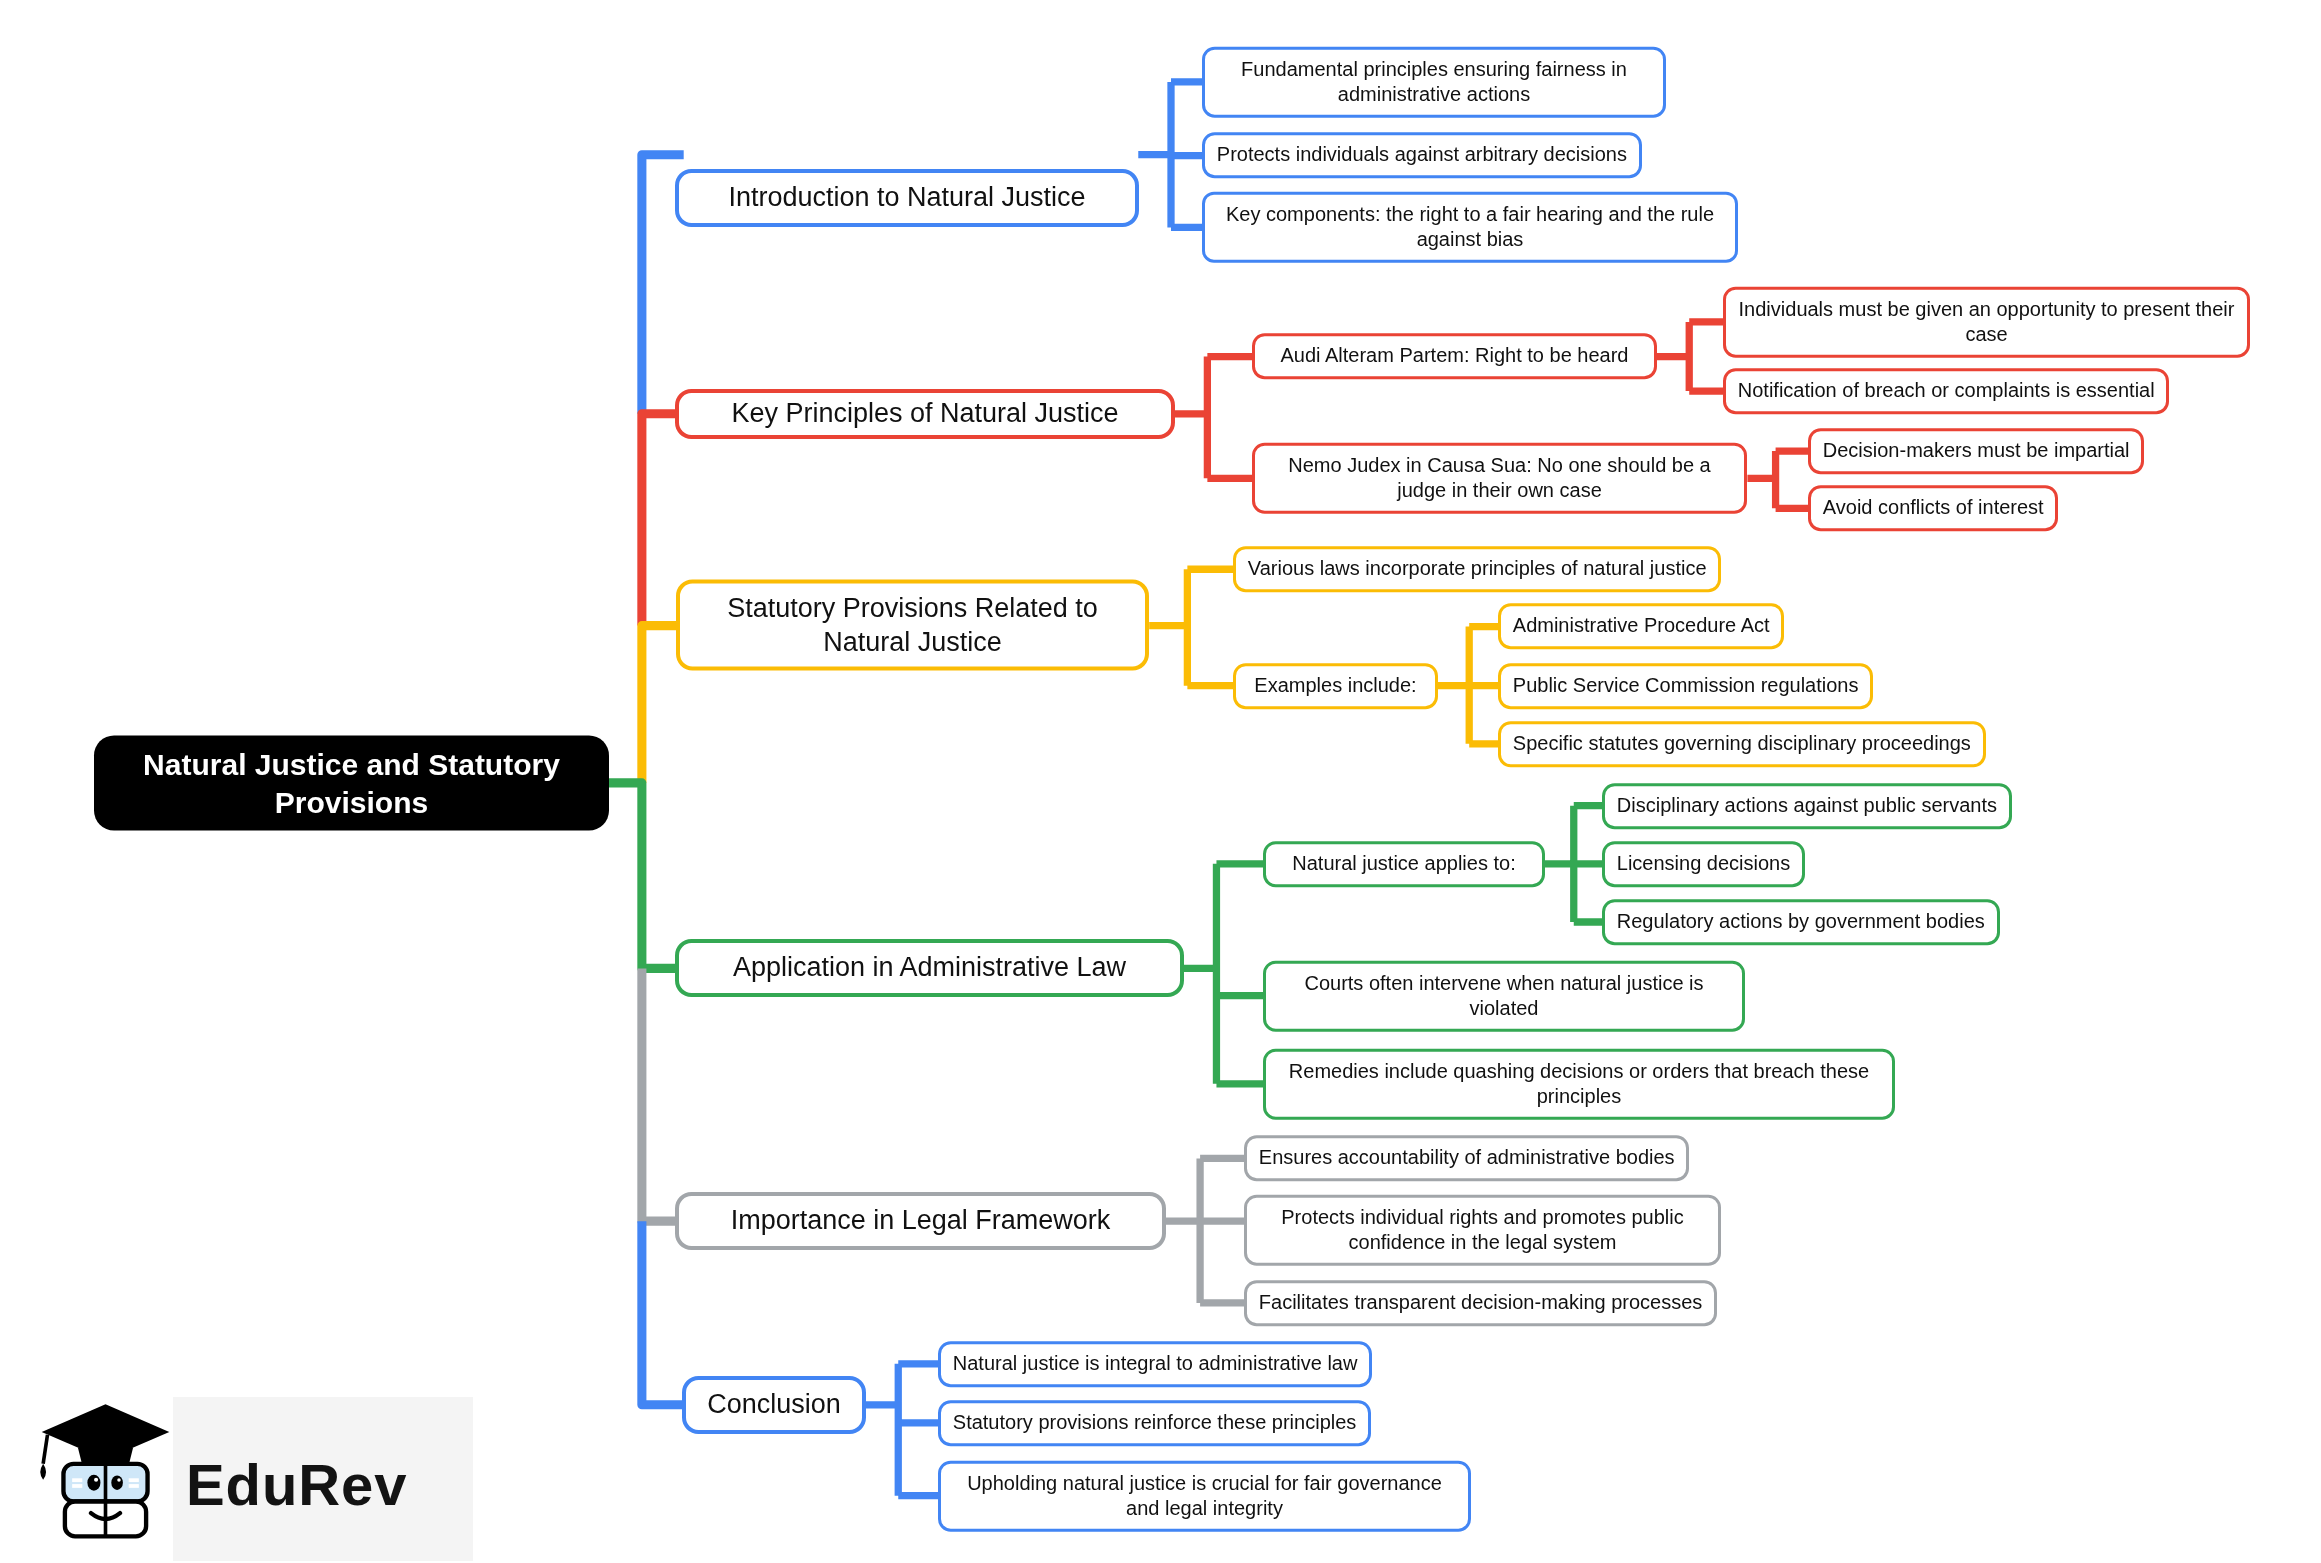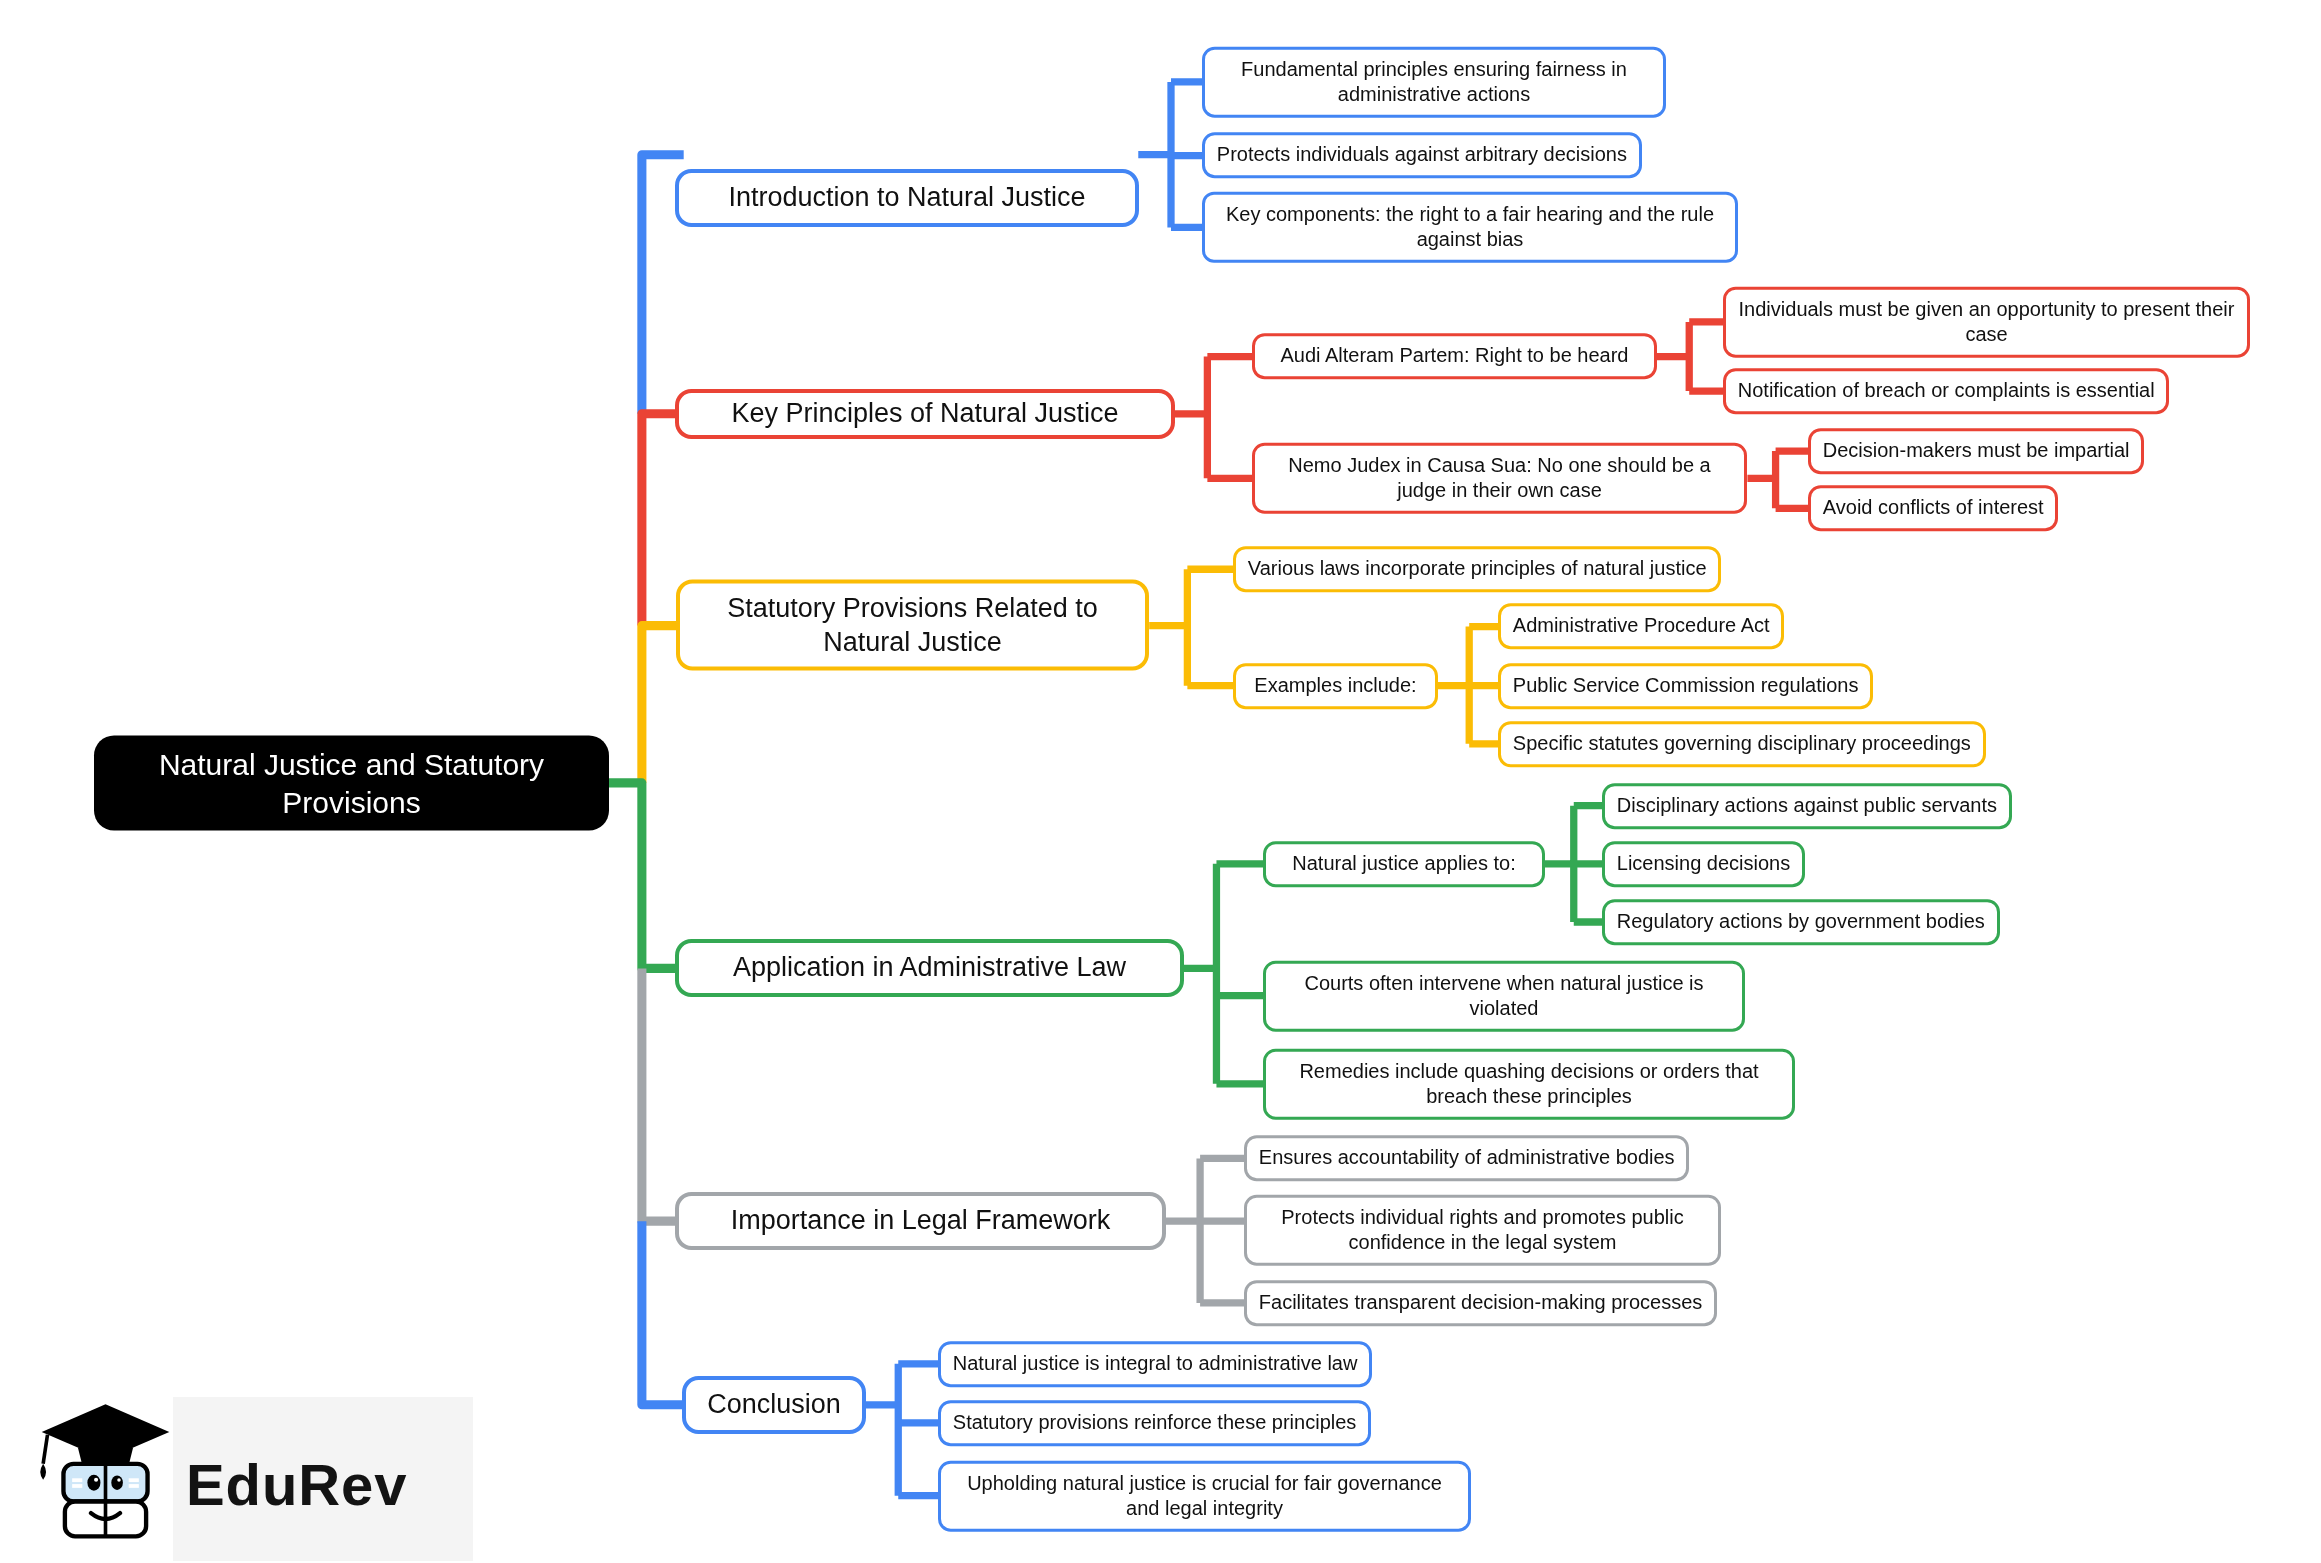--- a/index.html
+++ b/index.html
@@ -7,21 +7,21 @@
     position:relative;width:2322px;height:1564px;background:#ffffff;overflow:hidden;
     font-family:"Liberation Sans", sans-serif;color:#111;
   }
   #wires{position:absolute;left:0;top:0;width:2322px;height:1564px;}
   .node{
     position:absolute;box-sizing:border-box;background:#fff;
     display:flex;align-items:center;justify-content:center;text-align:center;
     transform:translateY(-50%);line-height:1.25;
   }
   .root{
-    background:#000;color:#fff;font-weight:normal;font-size:30px;
+    background:#000;color:#fff;font-weight:bold;font-size:30px;
     border-radius:20px;padding:9px 12.7px;
   }
   .branch{
     font-size:27px;border-style:solid;border-width:4.5px;border-radius:16.4px;padding:7.3px 11px;
   }
   .child{
     font-size:20px;border-style:solid;border-width:3.6px;border-radius:12.7px;padding:7.3px 11.8px;
   }
   .nowrap{white-space:nowrap;}
   .b-blue{border-color:#4285F4;}
@@ -91,21 +91,21 @@
   <div class="node child b-yellow nowrap" style="left:1498px;top:626px;">Administrative Procedure Act</div>
   <div class="node child b-yellow nowrap" style="left:1498px;top:686px;">Public Service Commission regulations</div>
   <div class="node child b-yellow nowrap" style="left:1498px;top:744px;">Specific statutes governing disciplinary proceedings</div>
 
   <div class="node branch b-green nowrap" style="left:675px;top:968px;width:509px;height:58px;">Application in Administrative Law</div>
   <div class="node child b-green nowrap" style="left:1263px;top:864px;width:282px;">Natural justice applies to:</div>
   <div class="node child b-green nowrap" style="left:1602px;top:806px;">Disciplinary actions against public servants</div>
   <div class="node child b-green nowrap" style="left:1602px;top:864px;">Licensing decisions</div>
   <div class="node child b-green nowrap" style="left:1602px;top:922px;">Regulatory actions by government bodies</div>
   <div class="node child b-green" style="left:1263px;top:996px;width:482px;">Courts often intervene when natural justice is violated</div>
-  <div class="node child b-green" style="left:1263px;top:1084px;width:532px;">Remedies include quashing decisions or orders that breach these principles</div>
+  <div class="node child b-green" style="left:1263px;top:1084px;width:632px;">Remedies include quashing decisions or orders that breach these principles</div>
 
   <div class="node branch b-gray nowrap" style="left:675px;top:1221px;width:491px;height:58px;">Importance in Legal Framework</div>
   <div class="node child b-gray nowrap" style="left:1244px;top:1158px;">Ensures accountability of administrative bodies</div>
   <div class="node child b-gray" style="left:1244px;top:1230px;width:477px;">Protects individual rights and promotes public confidence in the legal system</div>
   <div class="node child b-gray nowrap" style="left:1244px;top:1303px;">Facilitates transparent decision-making processes</div>
 
   <div class="node branch b-blue nowrap" style="left:682px;top:1405px;width:184px;height:58px;">Conclusion</div>
   <div class="node child b-blue nowrap" style="left:938px;top:1364px;">Natural justice is integral to administrative law</div>
   <div class="node child b-blue nowrap" style="left:938px;top:1423px;">Statutory provisions reinforce these principles</div>
   <div class="node child b-blue" style="left:938px;top:1496px;width:533px;">Upholding natural justice is crucial for fair governance and legal integrity</div>

